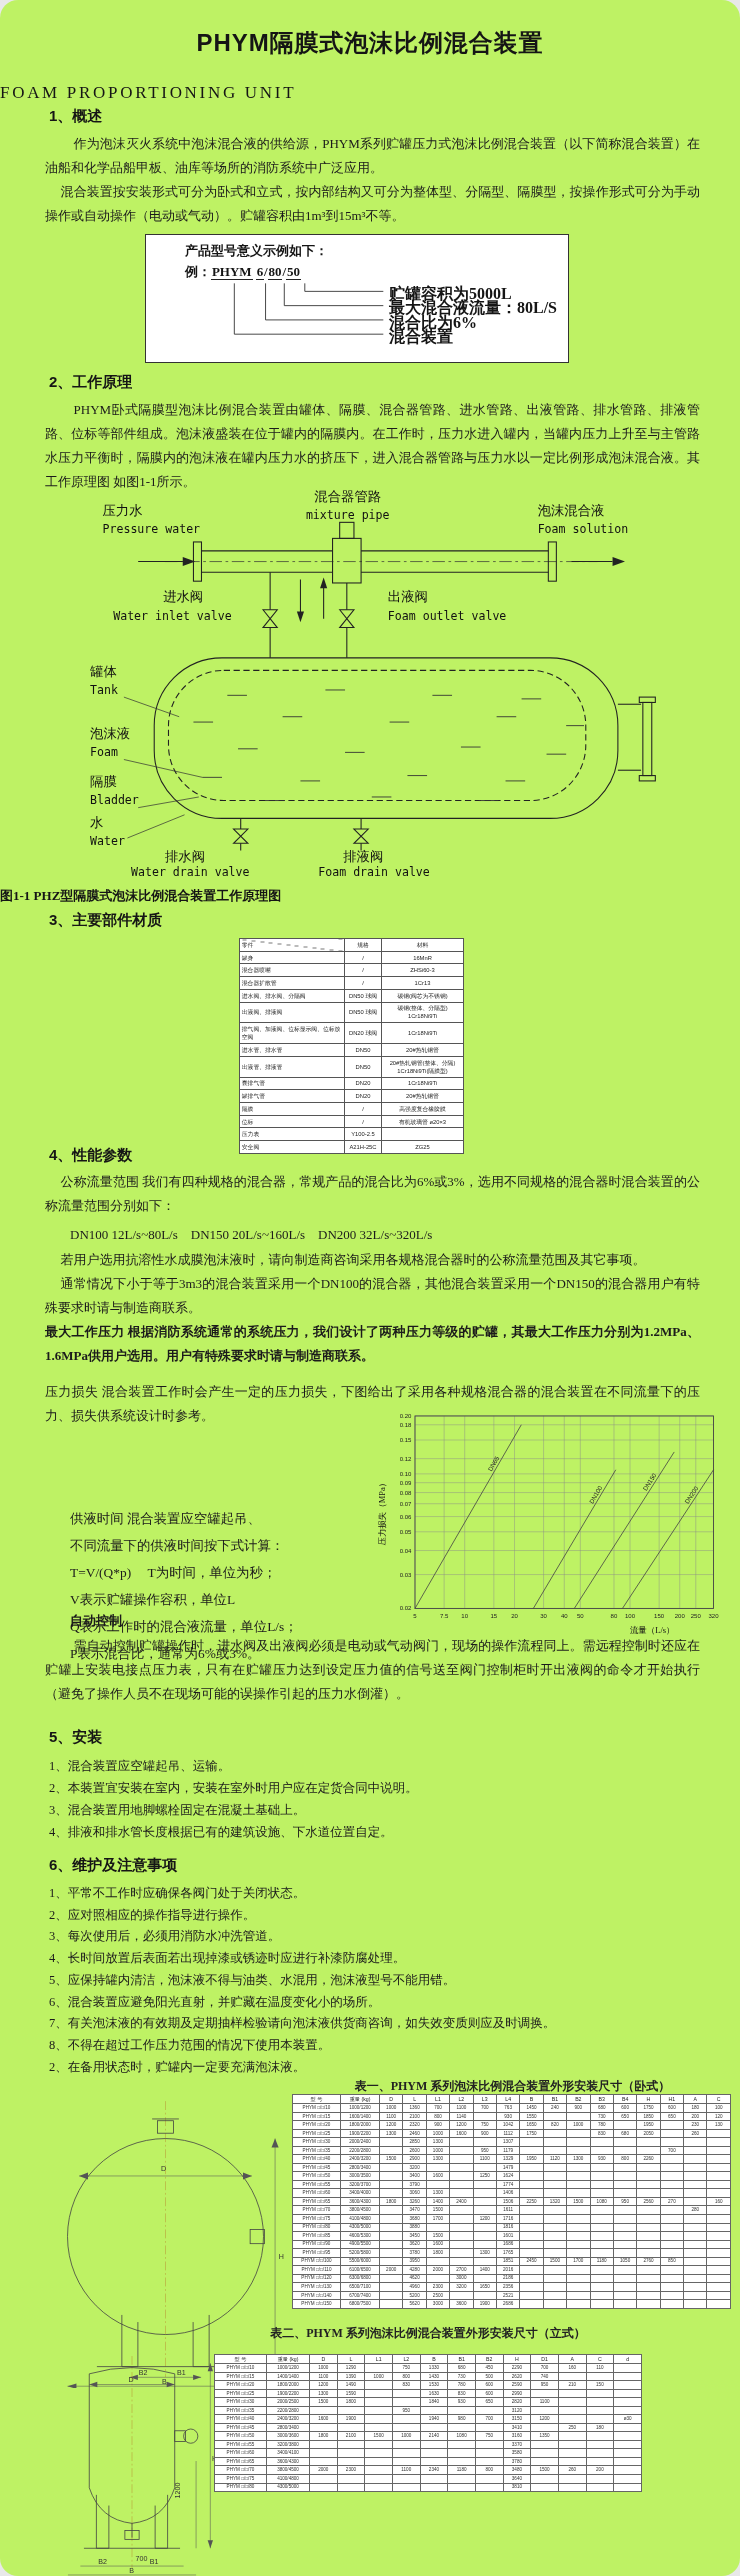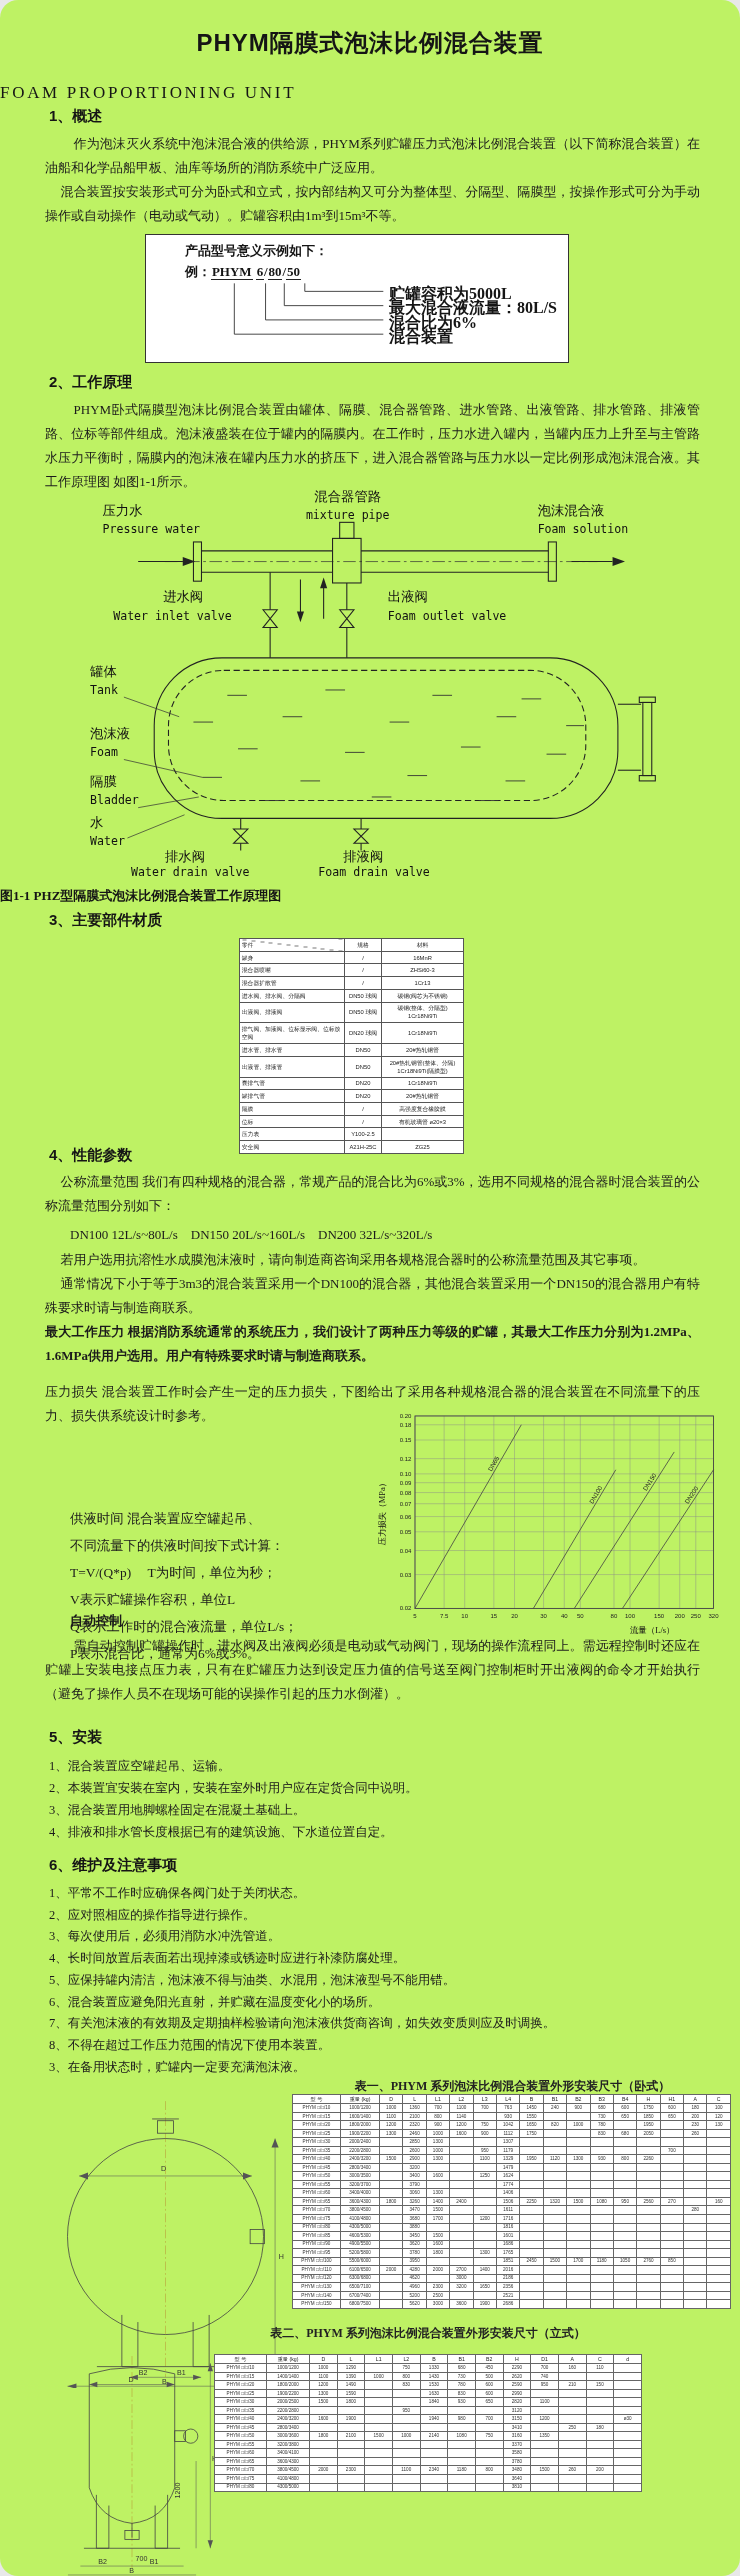--- a/index.html
+++ b/index.html
@@ -380,21 +380,21 @@
   <div class="abs heading" style="top:1856px;left:49px;">6、维护及注意事项</div>
   <div class="abs" style="top:1883px;left:49px;width:651px;line-height:21.7px;">
       <div class="list-line">1、平常不工作时应确保各阀门处于关闭状态。</div>
       <div class="list-line">2、应对照相应的操作指导进行操作。</div>
       <div class="list-line">3、每次使用后，必须用消防水冲洗管道。</div>
       <div class="list-line">4、长时间放置后表面若出现掉漆或锈迹时应进行补漆防腐处理。</div>
       <div class="list-line">5、应保持罐内清洁，泡沫液不得与油类、水混用，泡沫液型号不能用错。</div>
       <div class="list-line">6、混合装置应避免阳光直射，并贮藏在温度变化小的场所。</div>
       <div class="list-line">7、有关泡沫液的有效期及定期抽样检验请向泡沫液供货商咨询，如失效变质则应及时调换。</div>
       <div class="list-line">8、不得在超过工作压力范围的情况下使用本装置。</div>
-      <div class="list-line">3、在备用状态时，贮罐内一定要充满泡沫液。</div>
+      <div class="list-line">2、在备用状态时，贮罐内一定要充满泡沫液。</div>
     </div>
 
   <div class="abs dim-title" style="top:2078px;left:294px;width:437px;text-align:center;">表一、PHYM 系列泡沫比例混合装置外形安装尺寸（卧式）</div>
   <div class="abs" style="top:2094px;left:45px;width:241px;height:294px;">
     <svg viewBox="0 0 270 330" width="241" height="294">
       <line class="tech-center" x1="135" y1="8" x2="135" y2="318"></line>
       <circle class="tech-draw" cx="135" cy="160" r="110"></circle>
       <rect class="tech-draw" x="126" y="30" width="18" height="14"></rect>
       <line class="tech-draw" x1="120" y1="28" x2="150" y2="28"></line>
       <rect class="tech-draw" x="230" y="152" width="16" height="16"></rect>

